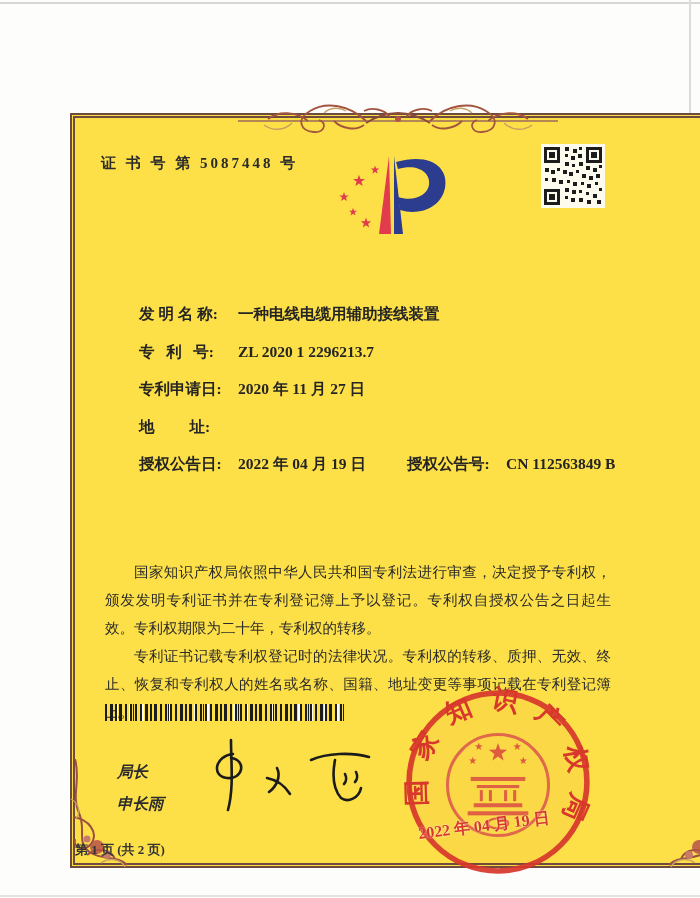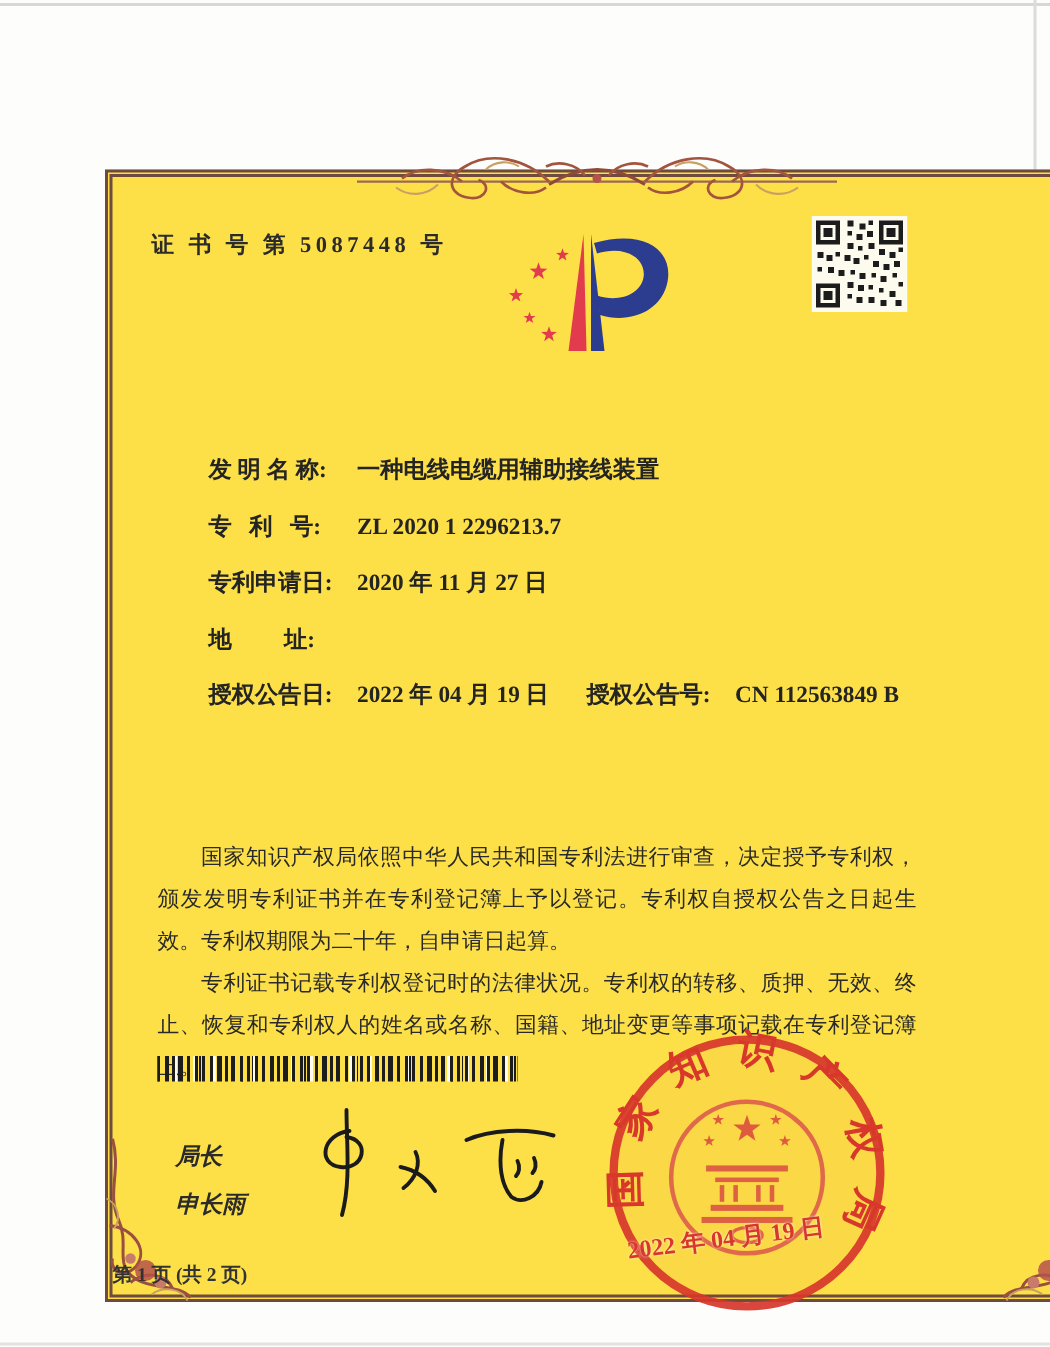--- a/index.html
+++ b/index.html
@@ -23,21 +23,21 @@
   .logo { position:absolute; left:50%; top:32px; transform:translateX(-50%); }
 
   .title { position:absolute; top:118px; width:100%; text-align:center; font-size:33px;
            font-weight:bold; color:#222; letter-spacing:24px; padding-left:24px; }
 
   .fields { position:absolute; left:32px; top:186px; right:16px; font-size:15.5px;
             font-weight:bold; color:#242424; }
   .frow { display:flex; line-height:20px; margin-bottom:17.5px; position:relative;margin-left:32px; }
   .flabel { width:99px; flex:0 0 99px; white-space:pre; }
   .fvalue { white-space:pre; }
-  .g2 { position:absolute; left:252px; top:0; display:flex;justify-content:flex-end; }
+  .g2 { position:absolute; left:268px; top:0; display:flex;justify-content:flex-end; }
 
   .paras { position:absolute; left:30px; top:440px; width:506px; font-size:14.5px;
            line-height:28px; color:#2a2a2a; }
   .paras p { text-indent:2em; text-align:justify; }
 
   .barcode { position:absolute; left:30px; top:586px; width:240px; height:17px;
              background:
                repeating-linear-gradient(90deg,#1d1d1d 0 2px,transparent 2px 5px),
                repeating-linear-gradient(90deg,#1d1d1d 0 1px,transparent 1px 7px),
                repeating-linear-gradient(90deg,transparent 0 11px,#fdfbee 11px 13px);
@@ -185,21 +185,21 @@
         <span class="flabel">授权公告日: </span>
         <span class="fvalue">2022 年 04 月 19 日</span>
         <span class="g2">
           <span class="flabel">授权公告号: </span>
           <span class="fvalue">CN 112563849 B</span>
         </span>
       </div>
     </div>
 
     <div class="paras">
-      <p>国家知识产权局依照中华人民共和国专利法进行审查，决定授予专利权，颁发发明专利证书并在专利登记簿上予以登记。专利权自授权公告之日起生效。专利权期限为二十年，自申请日起算。</p>
+      <p>国家知识产权局依照中华人民共和国专利法进行审查，决定授予专利权，颁发发明专利证书并在专利登记簿上予以登记。专利权自授权公告之日起生效。专利权期限为二十年，专利权的转移。</p>
       <p>专利证书记载专利权登记时的法律状况。专利权的转移、质押、无效、终止、恢复和专利权人的姓名或名称、国籍、地址变更等事项记载在专利登记簿上。</p>
     </div>
 
     <div class="barcode"></div>
 
     <div class="signer">
       <div>局长</div>
       <div>申长雨</div>
     </div>
 

